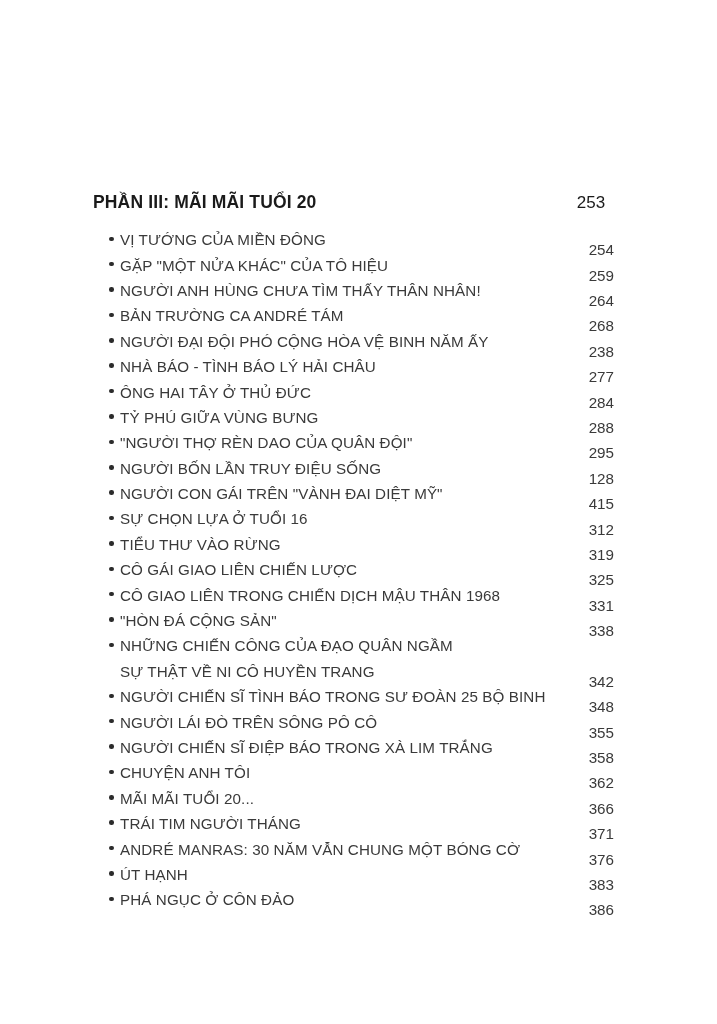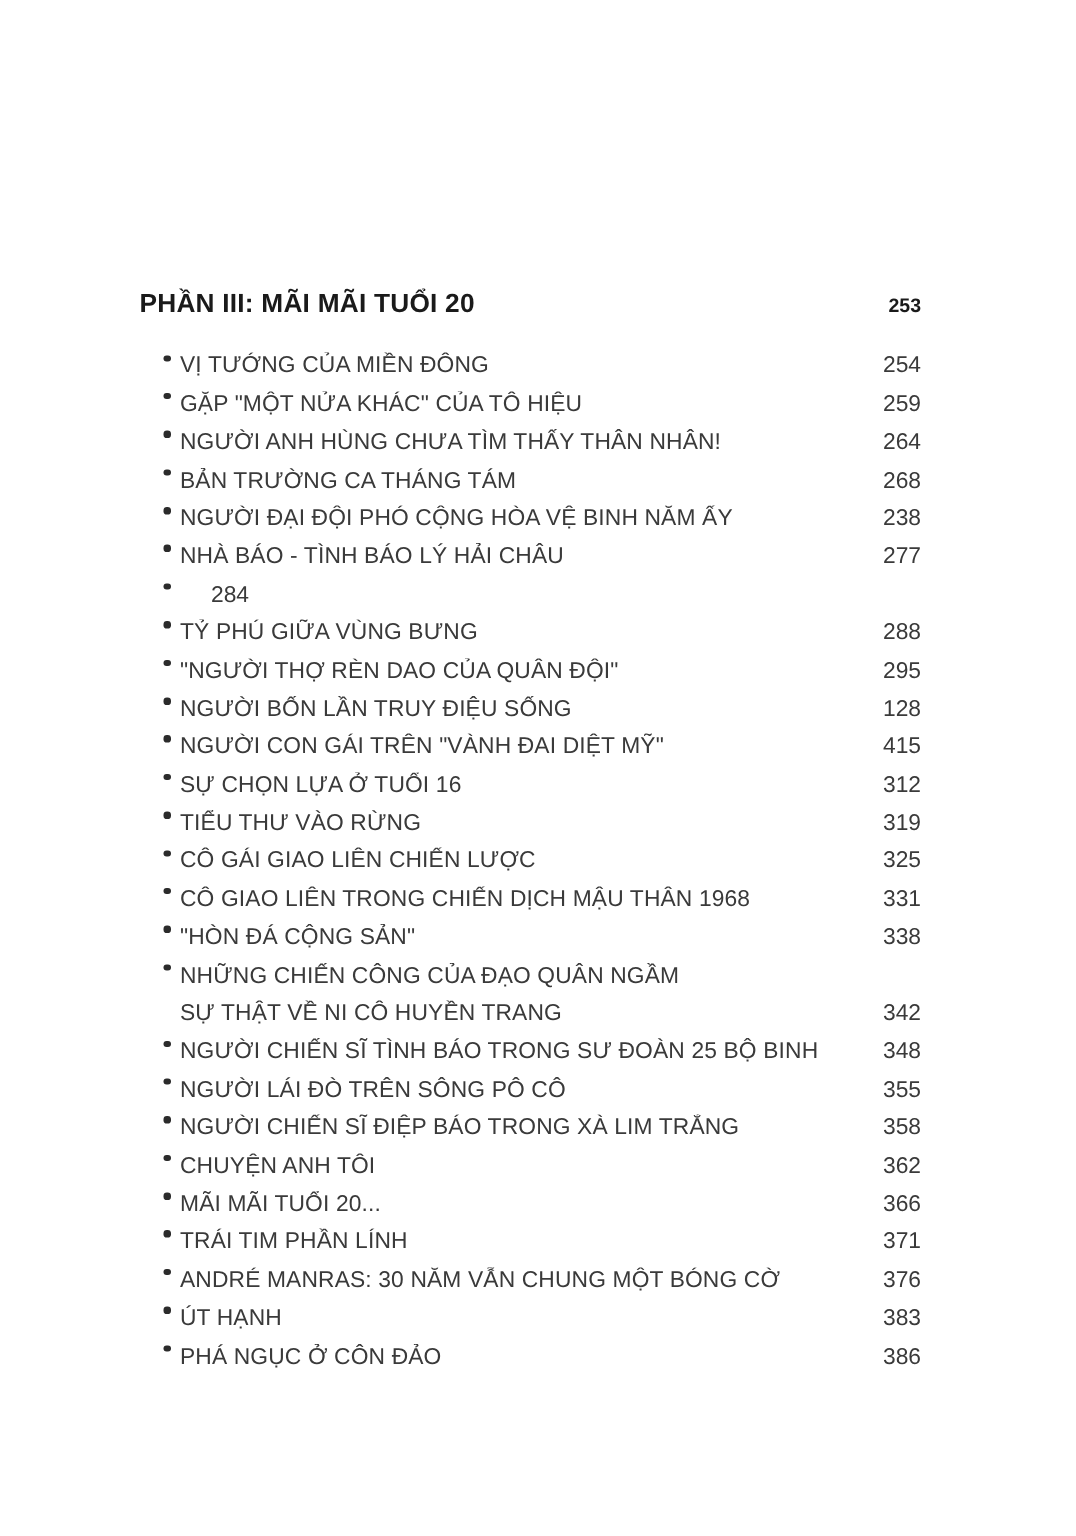--- a/index.html
+++ b/index.html
@@ -41,23 +41,23 @@
     flex: 1 1 auto;
     font-size: 17.5px;
     font-weight: bold;
     letter-spacing: 0.15px;
     color: #1a1a1a;
     white-space: nowrap;
   }
   .part-page {
     flex: 0 0 auto;
     width: 46px;
-    text-align: right;
-    font-size: 13px;
-    font-weight: bold;
+    text-align: center;
+    font-size: 17px;
+    font-weight: normal;
     color: #1a1a1a;
   }
 
   
   .entries {
     margin: 0;
     padding: 0;
     list-style: none;
   }
   .entry {
@@ -82,21 +82,21 @@
     background: #2b2b2b;
     margin-top: 8.5px;
     margin-left: 16px;
   }
   .entry-body {
     flex: 1 1 auto;
     min-width: 0;
   }
   .entry-line {
     display: flex;
-    align-items: flex-end;
+    align-items: center;
     width: 100%;
     height: 25.4px;
   }
   .entry-title {
     flex: 1 1 auto;
     font-size: 15.2px;
     letter-spacing: 0.1px;
     color: #3a3a3a;
     white-space: nowrap;
     overflow: hidden;
@@ -157,21 +157,21 @@
               <span class="entry-page">264</span>
             </span>
           </span>
         </li>
         <li class="entry">
           <span class="bullet-cell">
             <span class="bullet-dot"></span>
           </span>
           <span class="entry-body">
             <span class="entry-line">
-              <span class="entry-title">BẢN TRƯỜNG CA THÁNG TÁM</span>
+              <span class="entry-title">BẢN TRƯỜNG CA ANDRÉ TÁM</span>
               <span class="entry-page">268</span>
             </span>
           </span>
         </li>
         <li class="entry">
           <span class="bullet-cell">
             <span class="bullet-dot"></span>
           </span>
           <span class="entry-body">
             <span class="entry-line">
@@ -190,20 +190,21 @@
               <span class="entry-page">277</span>
             </span>
           </span>
         </li>
         <li class="entry">
           <span class="bullet-cell">
             <span class="bullet-dot"></span>
           </span>
           <span class="entry-body">
             <span class="entry-line">
+              <span class="entry-title">ÔNG HAI TÂY Ở THỦ ĐỨC</span>
               <span class="entry-page">284</span>
             </span>
           </span>
         </li>
         <li class="entry">
           <span class="bullet-cell">
             <span class="bullet-dot"></span>
           </span>
           <span class="entry-body">
             <span class="entry-line">
@@ -369,21 +370,21 @@
               <span class="entry-page">366</span>
             </span>
           </span>
         </li>
         <li class="entry">
           <span class="bullet-cell">
             <span class="bullet-dot"></span>
           </span>
           <span class="entry-body">
             <span class="entry-line">
-              <span class="entry-title">TRÁI TIM PHẦN LÍNH</span>
+              <span class="entry-title">TRÁI TIM NGƯỜI THÁNG</span>
               <span class="entry-page">371</span>
             </span>
           </span>
         </li>
         <li class="entry">
           <span class="bullet-cell">
             <span class="bullet-dot"></span>
           </span>
           <span class="entry-body">
             <span class="entry-line">

